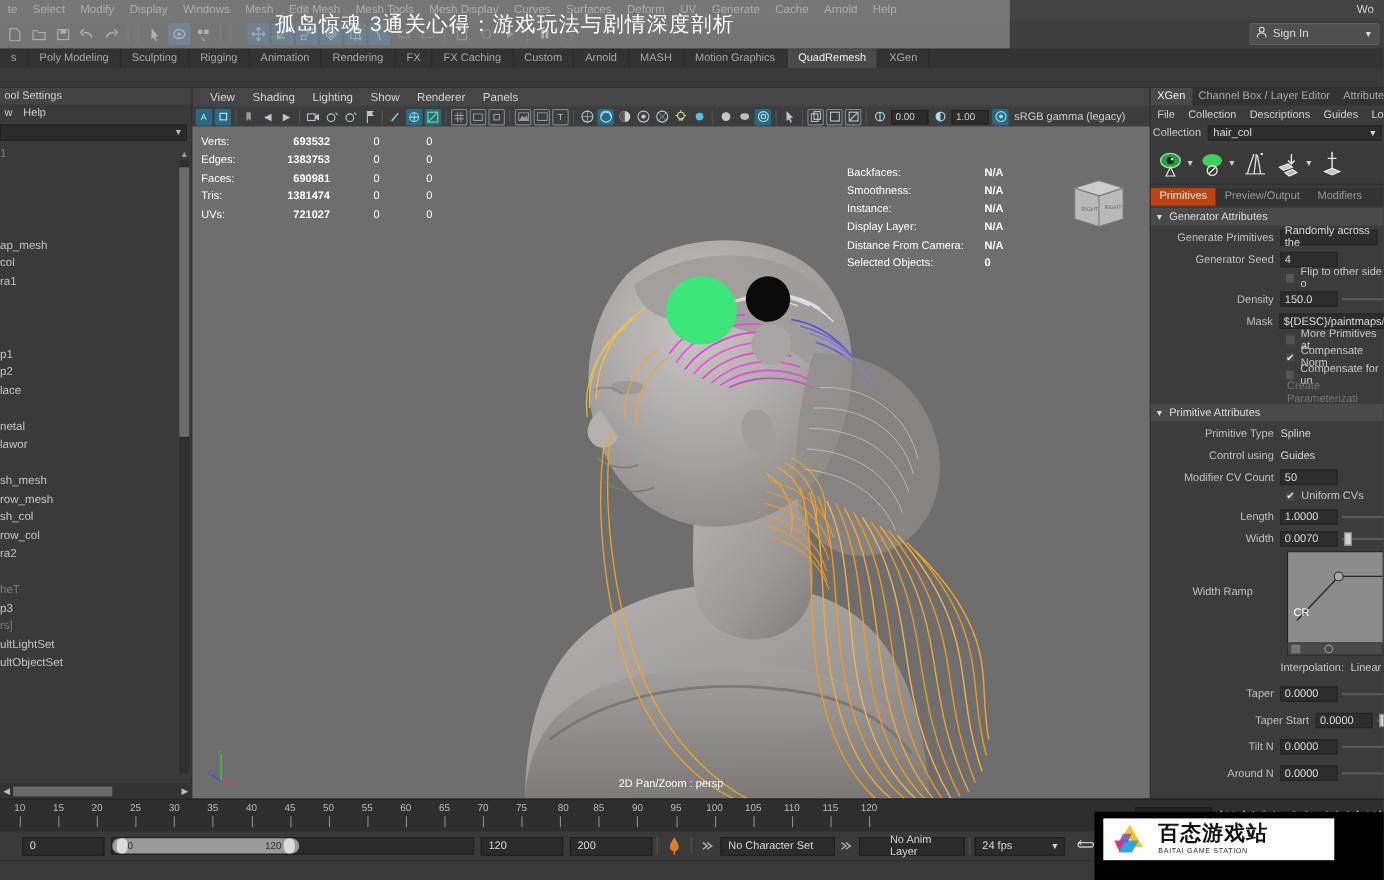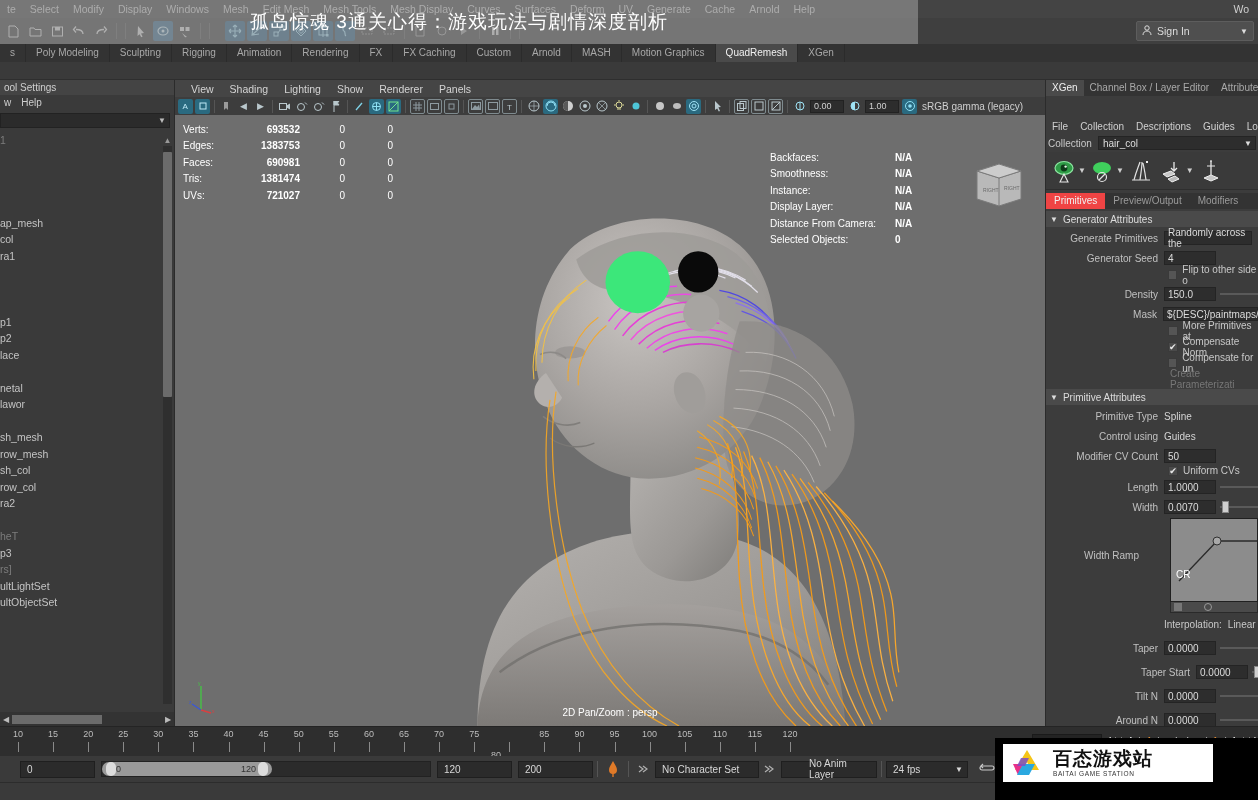--- a/index.html
+++ b/index.html
@@ -114,34 +114,34 @@
 
   
   .rightpane {
     width:213px; flex:0 0 213px; background:#3c3c3c; display:flex; flex-direction:column;
     border-left:1px solid #2b2b2b; overflow:hidden;
   }
   .rp-tabs { height:16px; display:flex; font-size:10px; background:#333; flex:0 0 16px;}
   .rp-tab { padding:0 6px; line-height:16px; color:#a9a9a9; white-space:nowrap;}
   .rp-tab.active { background:#4a4a4a; color:#f0f0f0; }
   .rp-menu { height:16px; display:flex; font-size:10px; align-items:center; gap:0px;
-             color:#d0d0d0; flex:0 0 16px; background:#3c3c3c;margin-top:22px; }
+             color:#d0d0d0; flex:0 0 16px; background:#3c3c3c; }
   .rp-menu span { padding:0 6px; }
   .rp-coll { height:18px; display:flex; align-items:center; font-size:10px; flex:0 0 18px; padding:0 2px;}
   .rp-coll .l { width:50px; color:#c8c8c8; }
   .rp-coll .f { flex:1 1 auto; height:14px; background:#2d2d2d; border:1px solid #242424;
                 display:flex; align-items:center; padding:0 4px; position:relative; color:#ddd; }
   .rp-coll .f .dd { position:absolute; right:3px; font-size:8px; }
   .rp-icons { height:38px; background:#3a3a3a; display:flex; align-items:center; flex:0 0 38px;
               gap:2px; padding-left:4px; border-bottom:1px solid #2e2e2e;}
   .xi { width:30px; height:30px; display:flex; align-items:center; justify-content:center;}
   .xcaret { font-size:8px; color:#cfcfcf; margin-left:-4px;}
   .rp-subtabs { height:16px; display:flex; font-size:10px; background:#333; flex:0 0 16px; margin-top:3px;}
   .rp-subtab { padding:0 8px; line-height:16px; color:#9a9a9a;}
-  .rp-subtab.active { background:#ef4444; color:#f0f0f0;}
+  .rp-subtab.active { background:#c2410c; color:#f0f0f0;}
   .section { height:16px; background:#4a4a4a; display:flex; align-items:center;
              font-size:10px; color:#dcdcdc; padding-left:4px; margin-top:2px; flex:0 0 16px;}
   .section .tri { margin-right:5px; font-size:8px; }
   .rowf { height:18px; display:flex; align-items:center; font-size:10px; flex:0 0 18px; margin-top:2px;}
   .rowf .lab { width:118px; text-align:right; padding-right:6px; color:#c0c0c0;}
   .rowf .fld { height:14px; background:#2d2d2d; border:1px solid #242424; color:#dcdcdc;
                display:flex; align-items:center; padding:0 3px; width:52px; }
   .rowf .fldw { width:88px; }
   .rowf .plain { color:#d4d4d4; }
   .slider { flex:1 1 auto; height:14px; margin-left:4px; position:relative; }
@@ -1079,21 +1079,21 @@
         <div class="tslabel" style="left: 333.818px;">55</div>
         <div class="tstick" style="left: 368.909px;"></div>
         <div class="tslabel" style="left: 368.909px;">60</div>
         <div class="tstick" style="left: 404px;"></div>
         <div class="tslabel" style="left: 404px;">65</div>
         <div class="tstick" style="left: 439.091px;"></div>
         <div class="tslabel" style="left: 439.091px;">70</div>
         <div class="tstick" style="left: 474.182px;"></div>
         <div class="tslabel" style="left: 474.182px;">75</div>
         <div class="tstick" style="left: 509.273px;"></div>
-        <div class="tslabel" style="left: 496px; margin-top: 21px;">80</div>
+        <div class="tslabel" style="left: 512px;">80</div>
         <div class="tstick" style="left: 544.364px;"></div>
         <div class="tslabel" style="left: 544.364px;">85</div>
         <div class="tstick" style="left: 579.455px;"></div>
         <div class="tslabel" style="left: 579.455px;">90</div>
         <div class="tstick" style="left: 614.545px;"></div>
         <div class="tslabel" style="left: 614.545px;">95</div>
         <div class="tstick" style="left: 649.636px;"></div>
         <div class="tslabel" style="left: 649.636px;">100</div>
         <div class="tstick" style="left: 684.727px;"></div>
         <div class="tslabel" style="left: 684.727px;">105</div>

